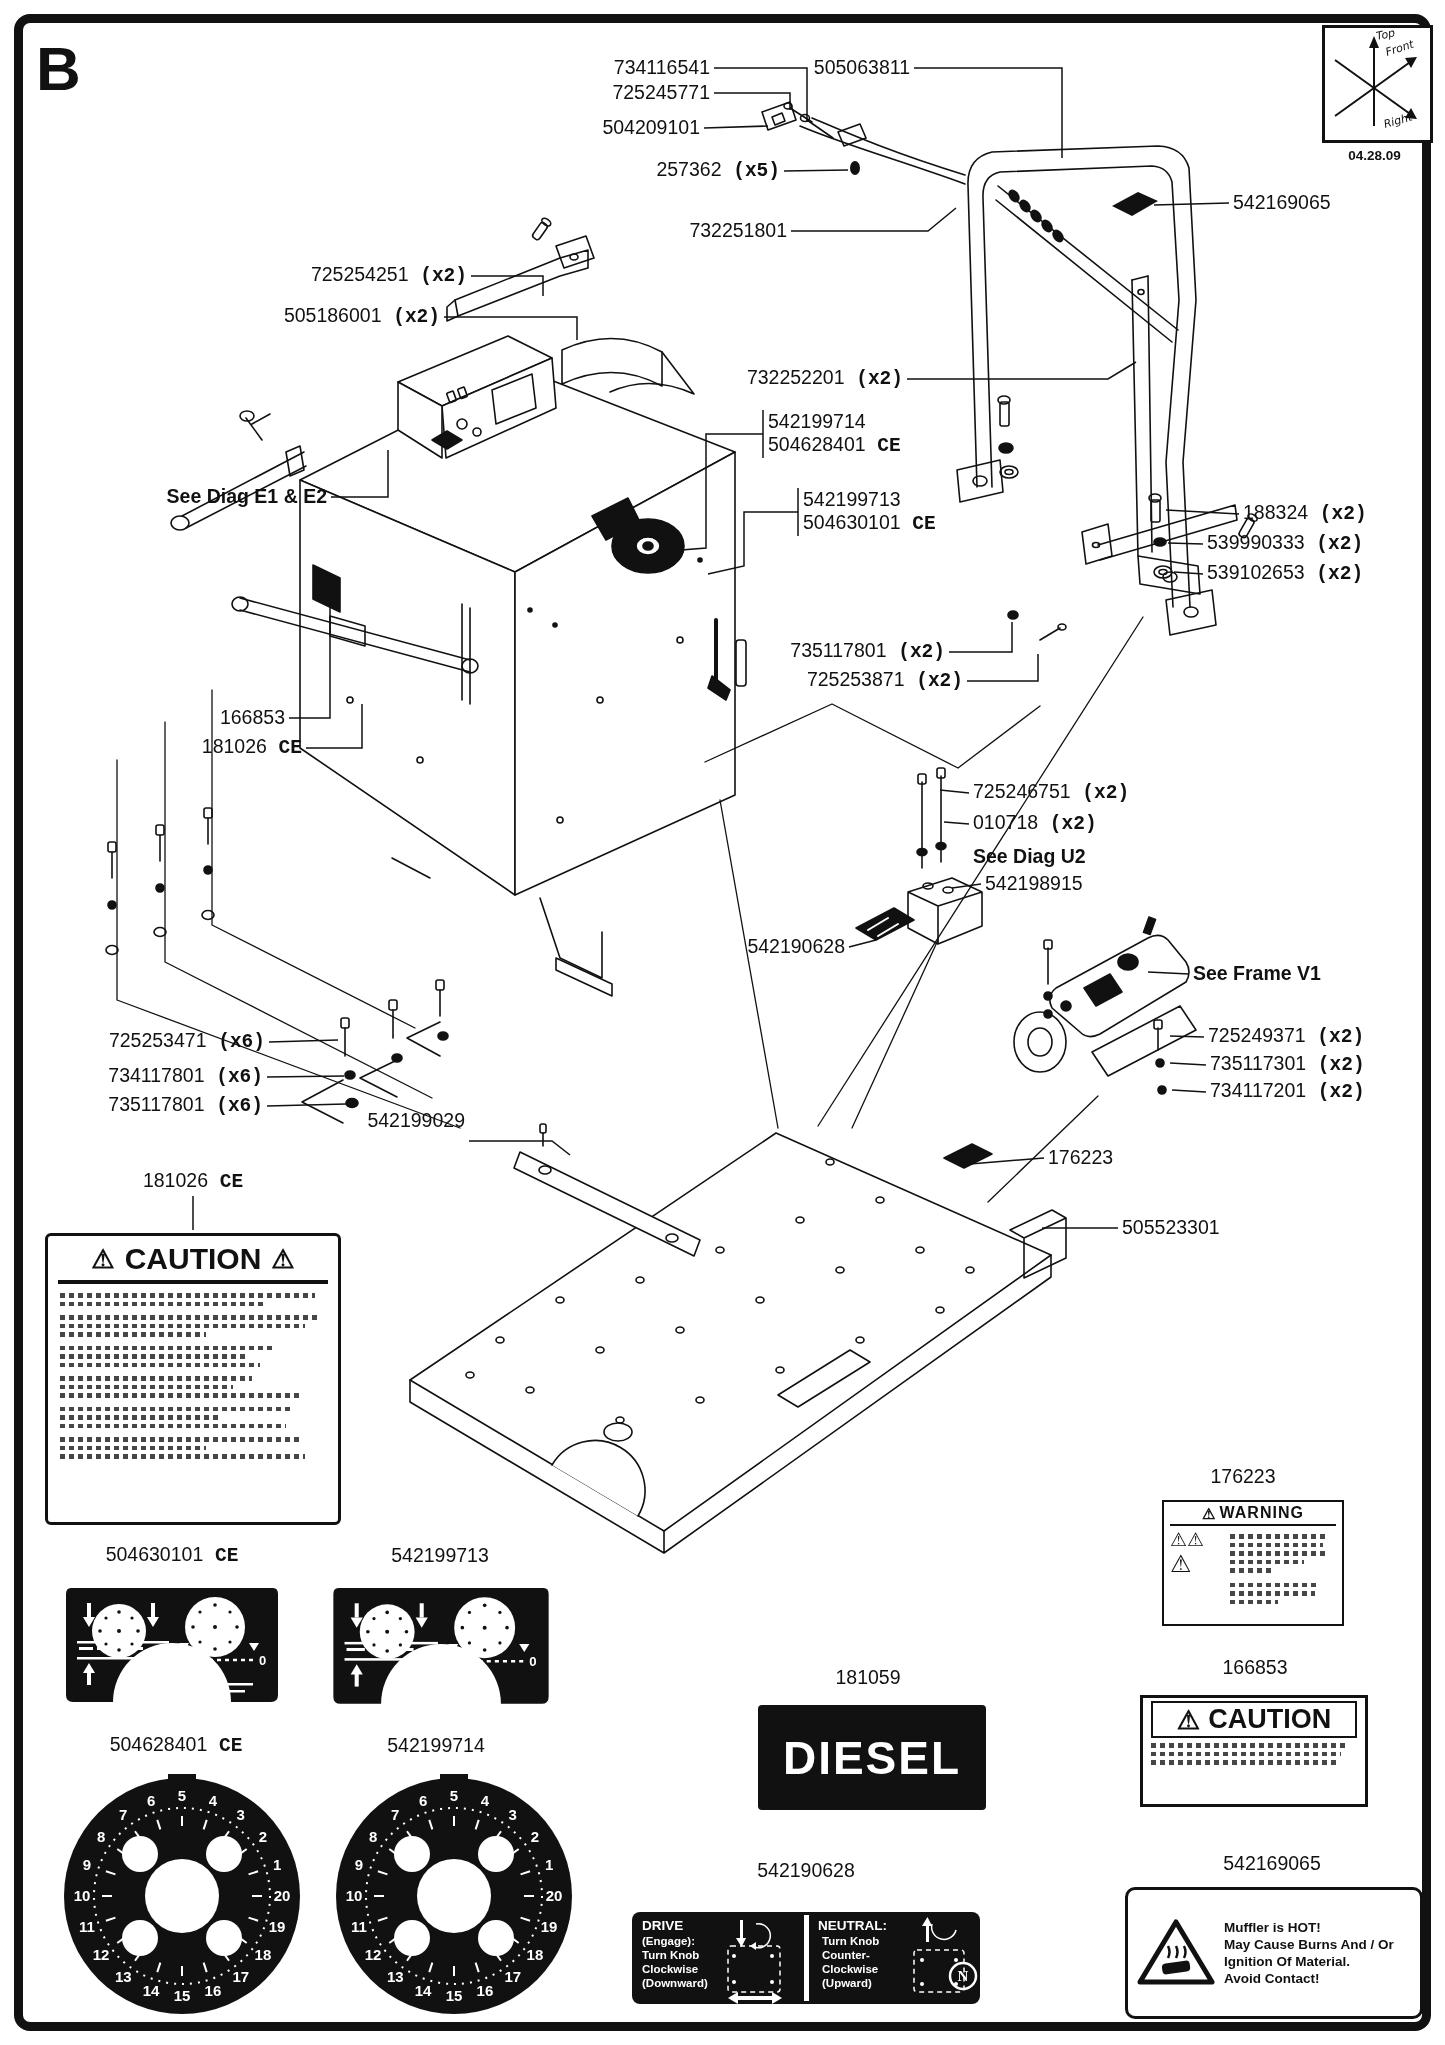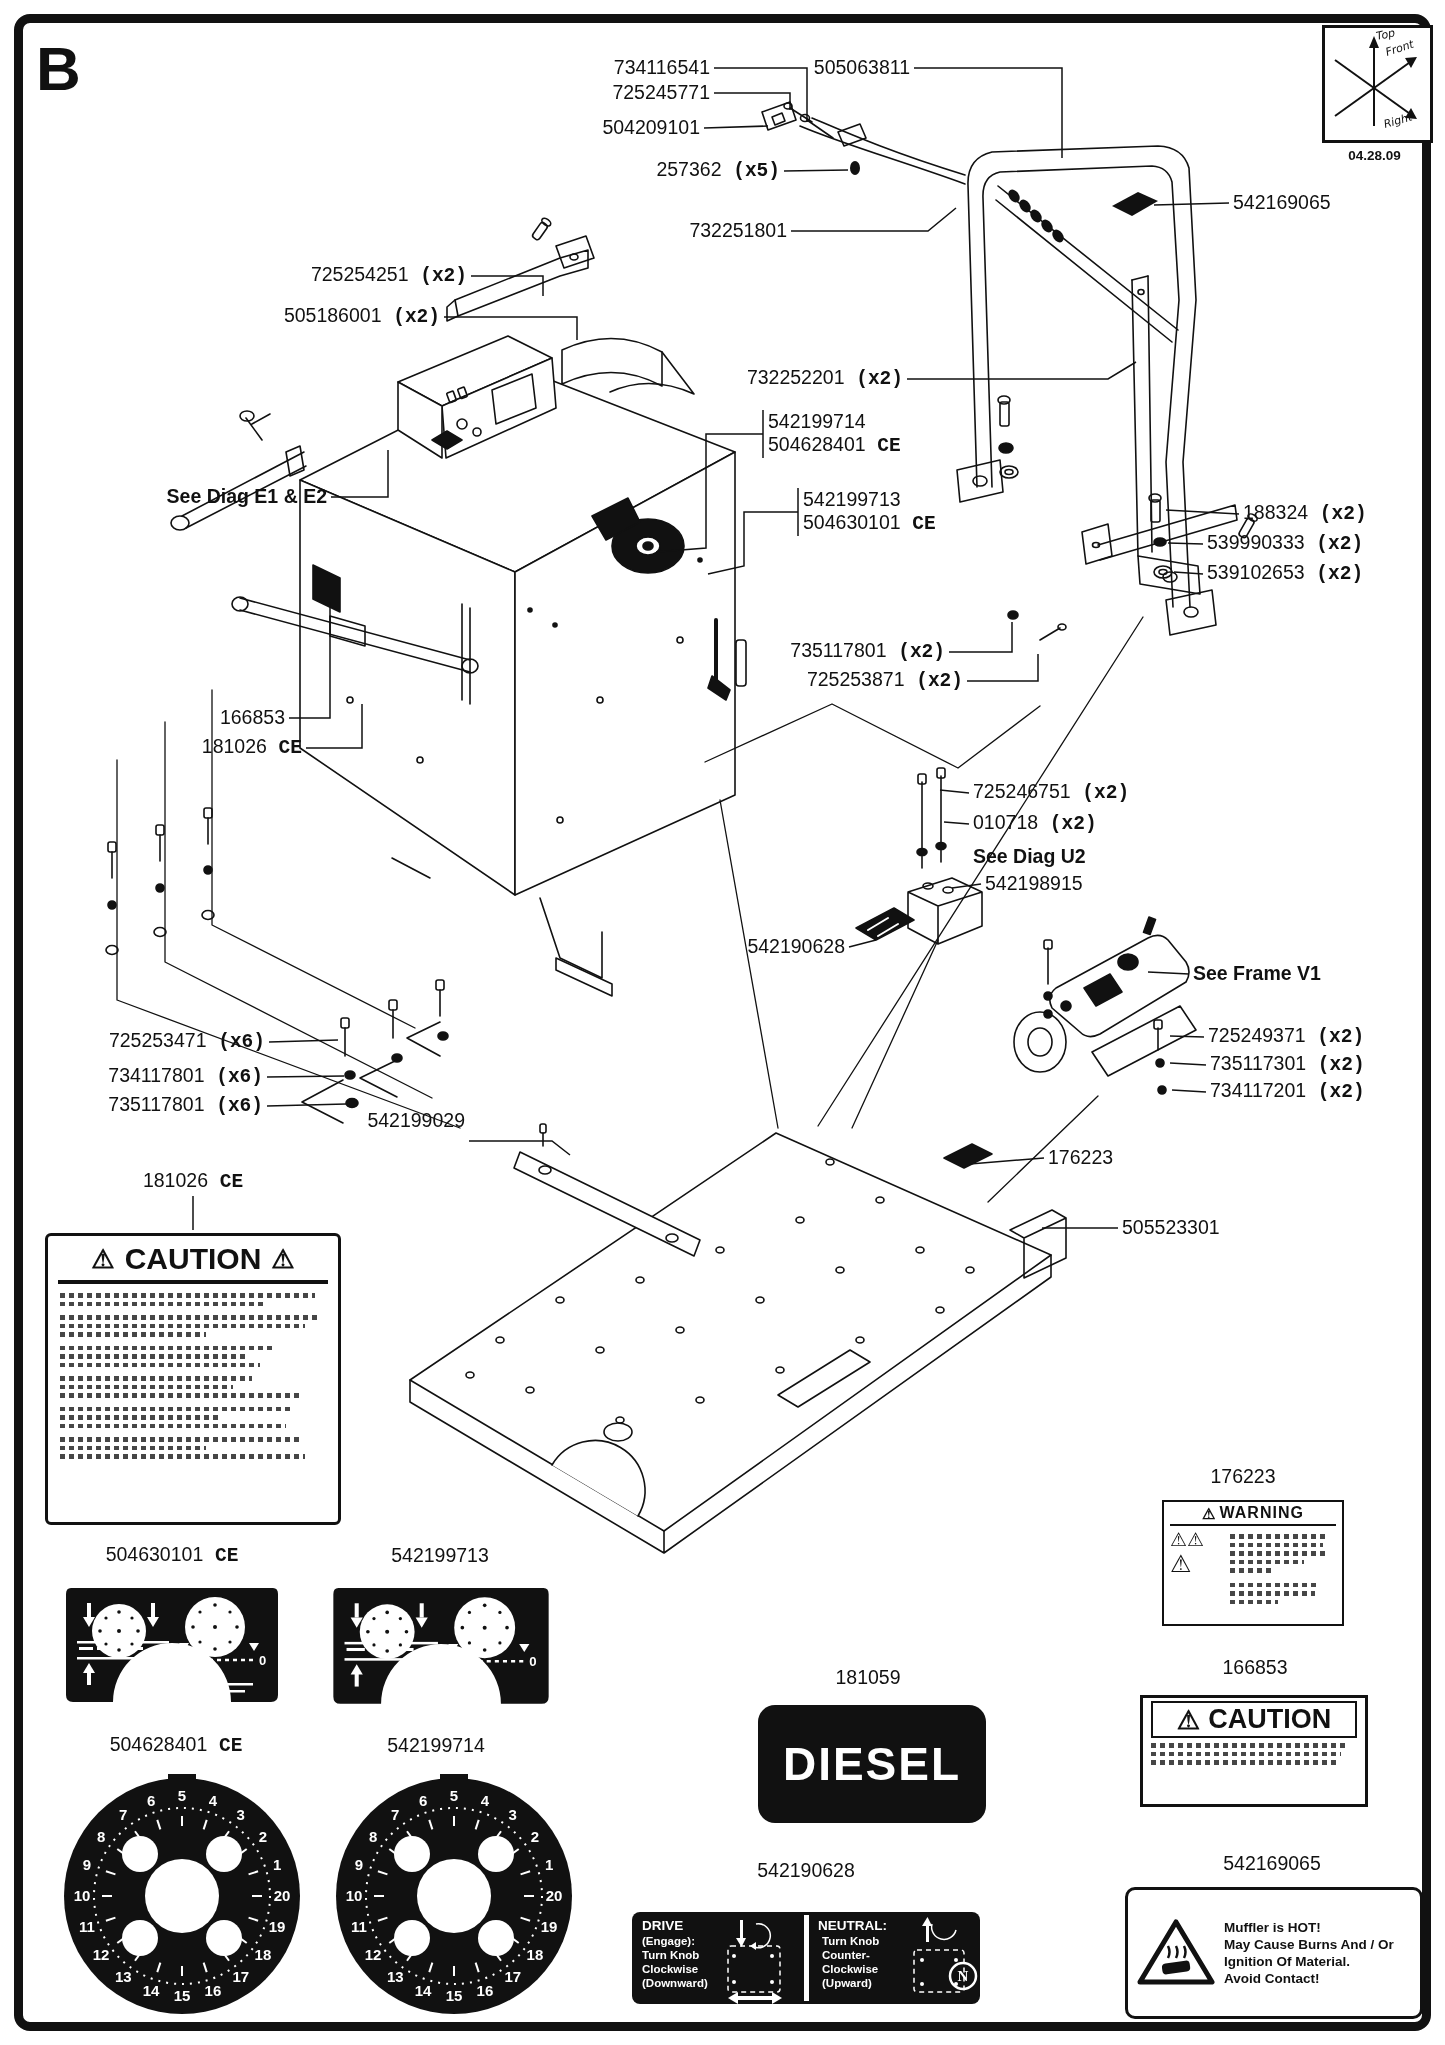--- a/index.html
+++ b/index.html
@@ -24,21 +24,21 @@
   .sticker{position:absolute;box-sizing:border-box;}
   .lbl-black{background:#111;color:#fff;}
   .caution-big{left:45px;top:1233px;width:296px;height:292px;border:3px solid #111;border-radius:6px;
                background:#fff;padding:4px 10px;}
   .caution-big .hd{display:flex;align-items:center;justify-content:center;gap:10px;
                    font-size:30px;font-weight:bold;border-bottom:4px solid #111;padding:2px 0 4px;}
   .tri{font-size:26px;line-height:1;}
   .fzgrp{margin:9px 2px 0;}
   .fz{height:4.5px;background:repeating-linear-gradient(90deg,#262626 0 5px,transparent 5px 9px);
       margin:4px 0;opacity:.85;}
-  .diesel{left:758px;top:1705px;width:228px;height:118px;border-radius:17px;
+  .diesel{left:758px;top:1705px;width:228px;height:105px;border-radius:4px;
           display:flex;align-items:center;justify-content:center;
           font-size:46px;font-weight:bold;letter-spacing:2px;}
   .warn176{left:1162px;top:1500px;width:182px;height:126px;border:2.5px solid #111;background:#fff;padding:2px 6px;}
   .warn176 .hd{display:flex;align-items:center;justify-content:center;gap:3px;font-size:16px;font-weight:bold;
                letter-spacing:1px;border-bottom:2px solid #111;padding-bottom:2px;}
   .warn176 .bd{display:flex;gap:6px;margin-top:4px;}
   .warn176 .icons{width:54px;}
   .warn176 .icons .row{font-size:19px;line-height:1;}
   .warn176 .icons .big{font-size:24px;margin-top:8px;}
   .warn176 .lines{flex:1;}

